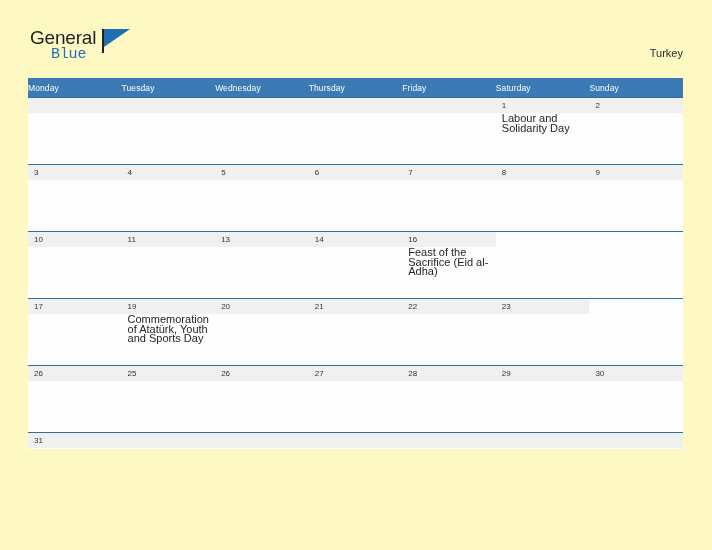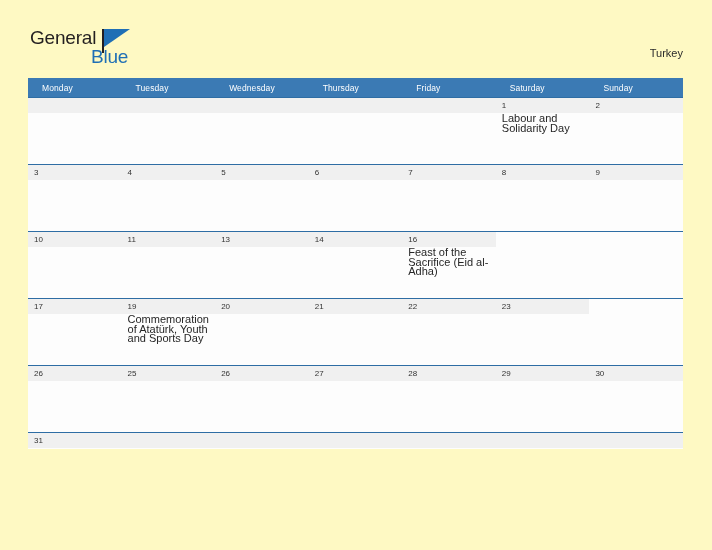--- a/index.html
+++ b/index.html
@@ -44,25 +44,24 @@
     top: 0;
     font-size: 19px;
     color: #231f20;
     letter-spacing: -0.2px;
     font-family: "Liberation Sans", sans-serif;
   }
   .logo-blue {
     position: absolute;
     left: 21px;
     top: 19px;
-    font-size: 19px;
+    font-size: 15px;
     color: #1f6fb5;
     letter-spacing: -0.2px;
-    font-family: Liberation Sans, sans-serif;
-    margin-left: 40px;
+    font-family: Liberation Mono, monospace;
   }
   .logo-flag {
     position: absolute;
     left: 74px;
     top: 1px;
     width: 0;
     height: 0;
     border-left: 26px solid #1f6fb5;
     border-bottom: 18px solid transparent;
   }
@@ -108,21 +107,21 @@
   .weekday-row {
     display: flex;
     width: 655px;
     height: 19px;
     background: #3b7ab4;
   }
   .weekday-cell {
     width: 93.57px;
     height: 19px;
     box-sizing: border-box;
-    padding-left: 14px;
+    padding-left: 0;
     display: flex;
     align-items: center;
     color: #ffffff;
     font-size: 8.5px;
     font-weight: 400;
     letter-spacing: 0.1px;
   }
 
   .week-row {
     display: flex;

